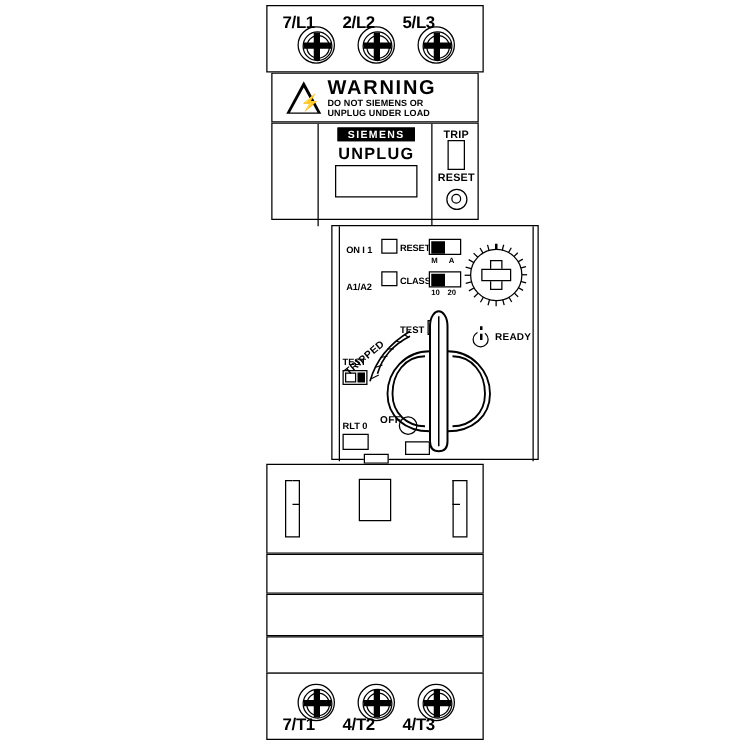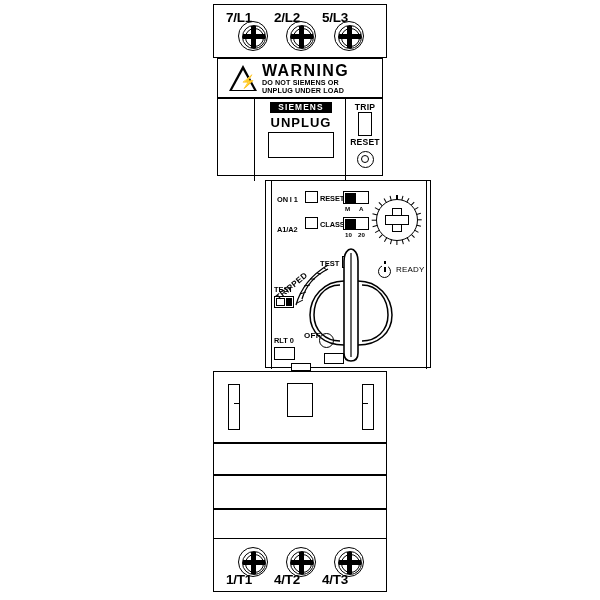--- a/index.html
+++ b/index.html
@@ -379,21 +379,21 @@
     font-weight: 700;
     color: #000;
     letter-spacing: 0.4px;
     transform: rotate(-40deg);
     transform-origin: left bottom;
     white-space: nowrap;
   }
   .ready-text {
     position: absolute;
     font-size: 8px;
-    font-weight: 400;
+    font-weight: 700;
     color: #000;
     letter-spacing: 0.2px;
   }
   .off-text {
     position: absolute;
     font-size: 8px;
     font-weight: 700;
     color: #000;
     letter-spacing: 0.3px;
   }
@@ -625,17 +625,17 @@
     </div>
     <div class="screw" style="left:72px; top:8px;">
       <span class="ring"></span>
         <span class="ring2"></span>
     </div>
     <div class="screw" style="left:120px; top:8px;">
       <span class="ring"></span>
         <span class="ring2"></span>
     </div>
   </div>
-  <div class="abs terminal-label" style="left:216px; top:572px;">1/T1</div>
+  <div class="abs terminal-label" style="left:216px; top:572px;">7/T1</div>
   <div class="abs terminal-label" style="left:264px; top:572px;">4/T2</div>
   <div class="abs terminal-label" style="left:312px; top:572px;">4/T3</div>
 
 </div>
 
 </body></html>

